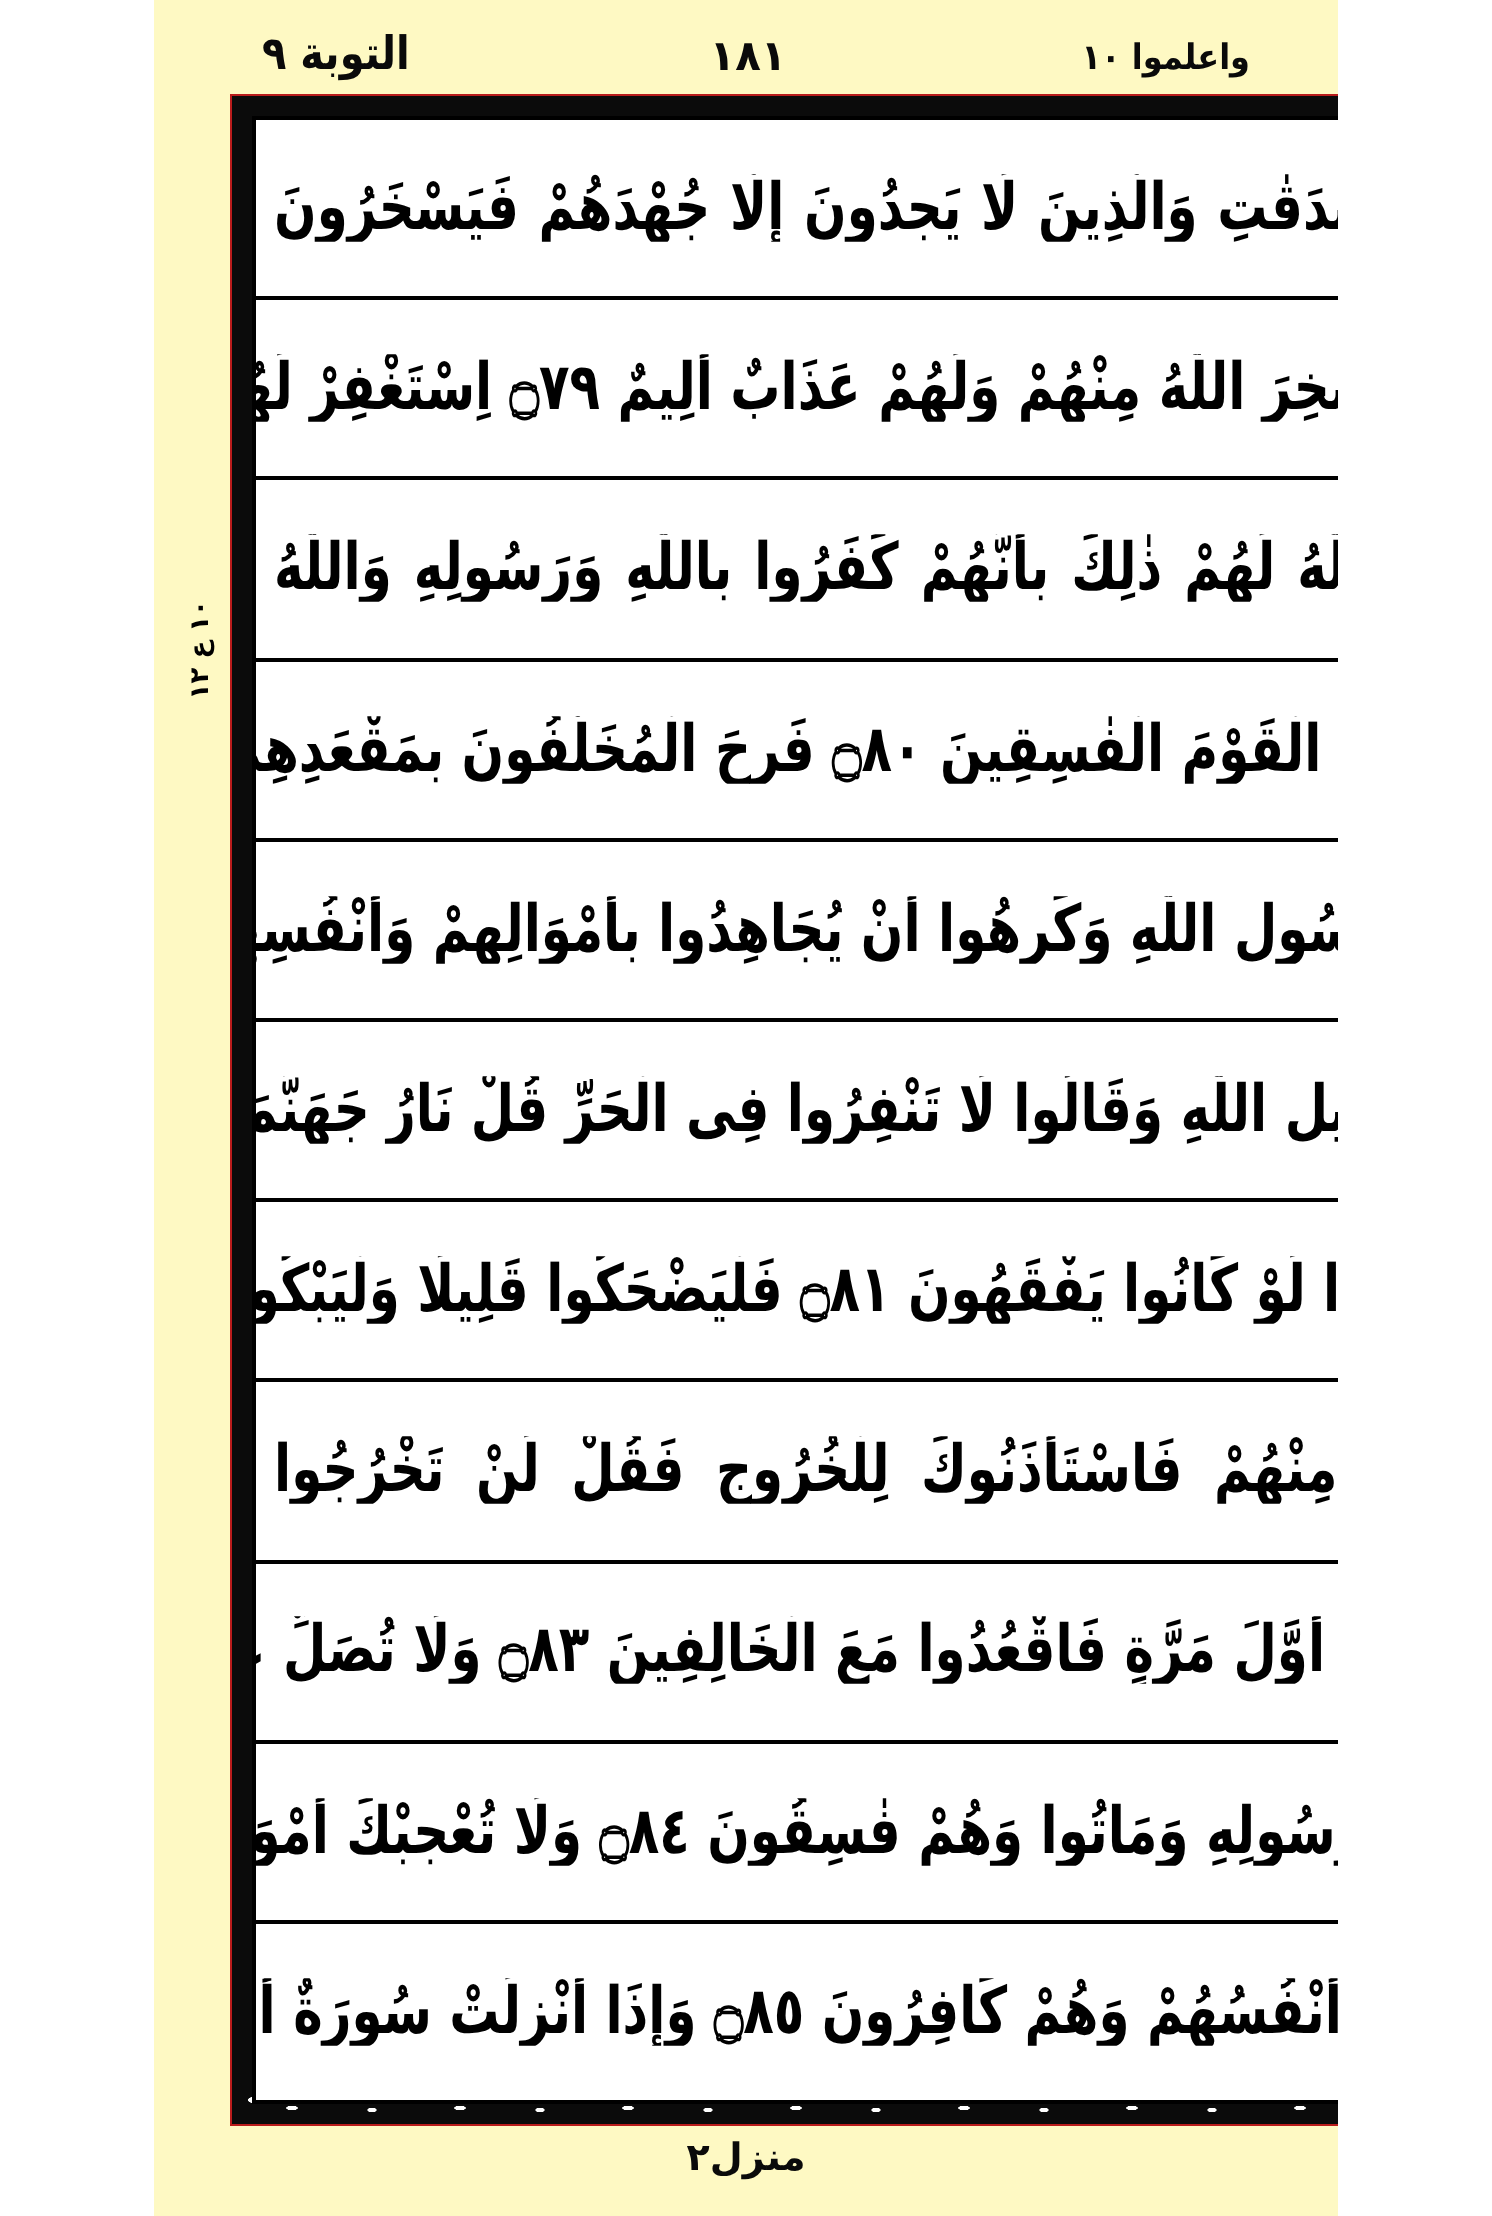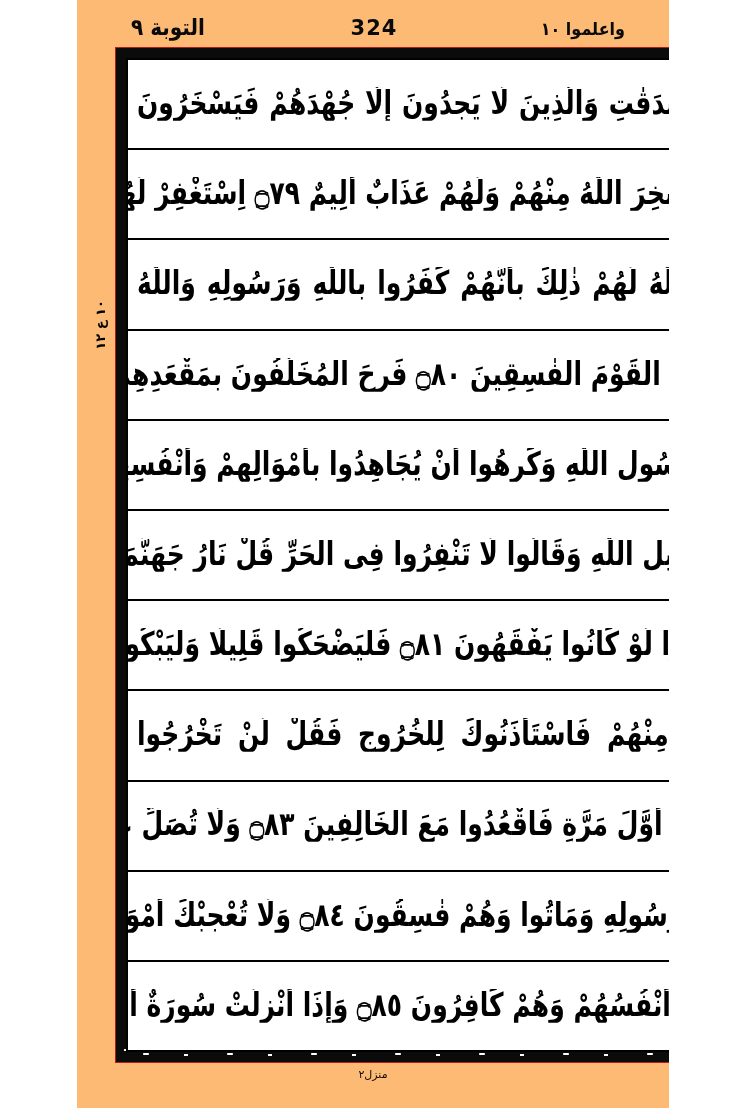--- a/index.html
+++ b/index.html
@@ -9,21 +9,21 @@
     background: #ffffff;
   }
   body {
     font-family: "DejaVu Sans", sans-serif;
   }
 
   .page {
     position: relative;
     width: 592px;
     height: 1108px;
-    background: #fdba74;
+    background: #fef9c3;
     overflow: hidden;
     margin: 0 auto;
   }
 
   
   .header {
     position: absolute;
     top: 14px;
     left: 40px;
     right: 38px;
@@ -160,34 +160,34 @@
   }
 
   
   .footer {
     position: absolute;
     left: 0;
     right: 0;
     top: 1068px;
     text-align: center;
     font-family: "DejaVu Sans", sans-serif;
-    font-size: 11px;
-    font-weight: 400;
+    font-size: 19px;
+    font-weight: 700;
     color: #0a0a0a;
     direction: rtl;
   }
 </style>
 </head>
 <body>
 
 <div class="page">
 
   <div class="header">
     <div class="hdr-surah">التوبة ٩</div>
-    <div class="hdr-pageno">324</div>
+    <div class="hdr-pageno">١٨١</div>
     <div class="hdr-juz">واعلموا ١٠</div>
   </div>
 
   <div class="margin-marker">١٠ ع ١٢</div>
 
   <div class="frame-outer">
     <div class="frame-band"></div>
     <div class="frame-band bottom"></div>
 
     <div class="frame-inner">

